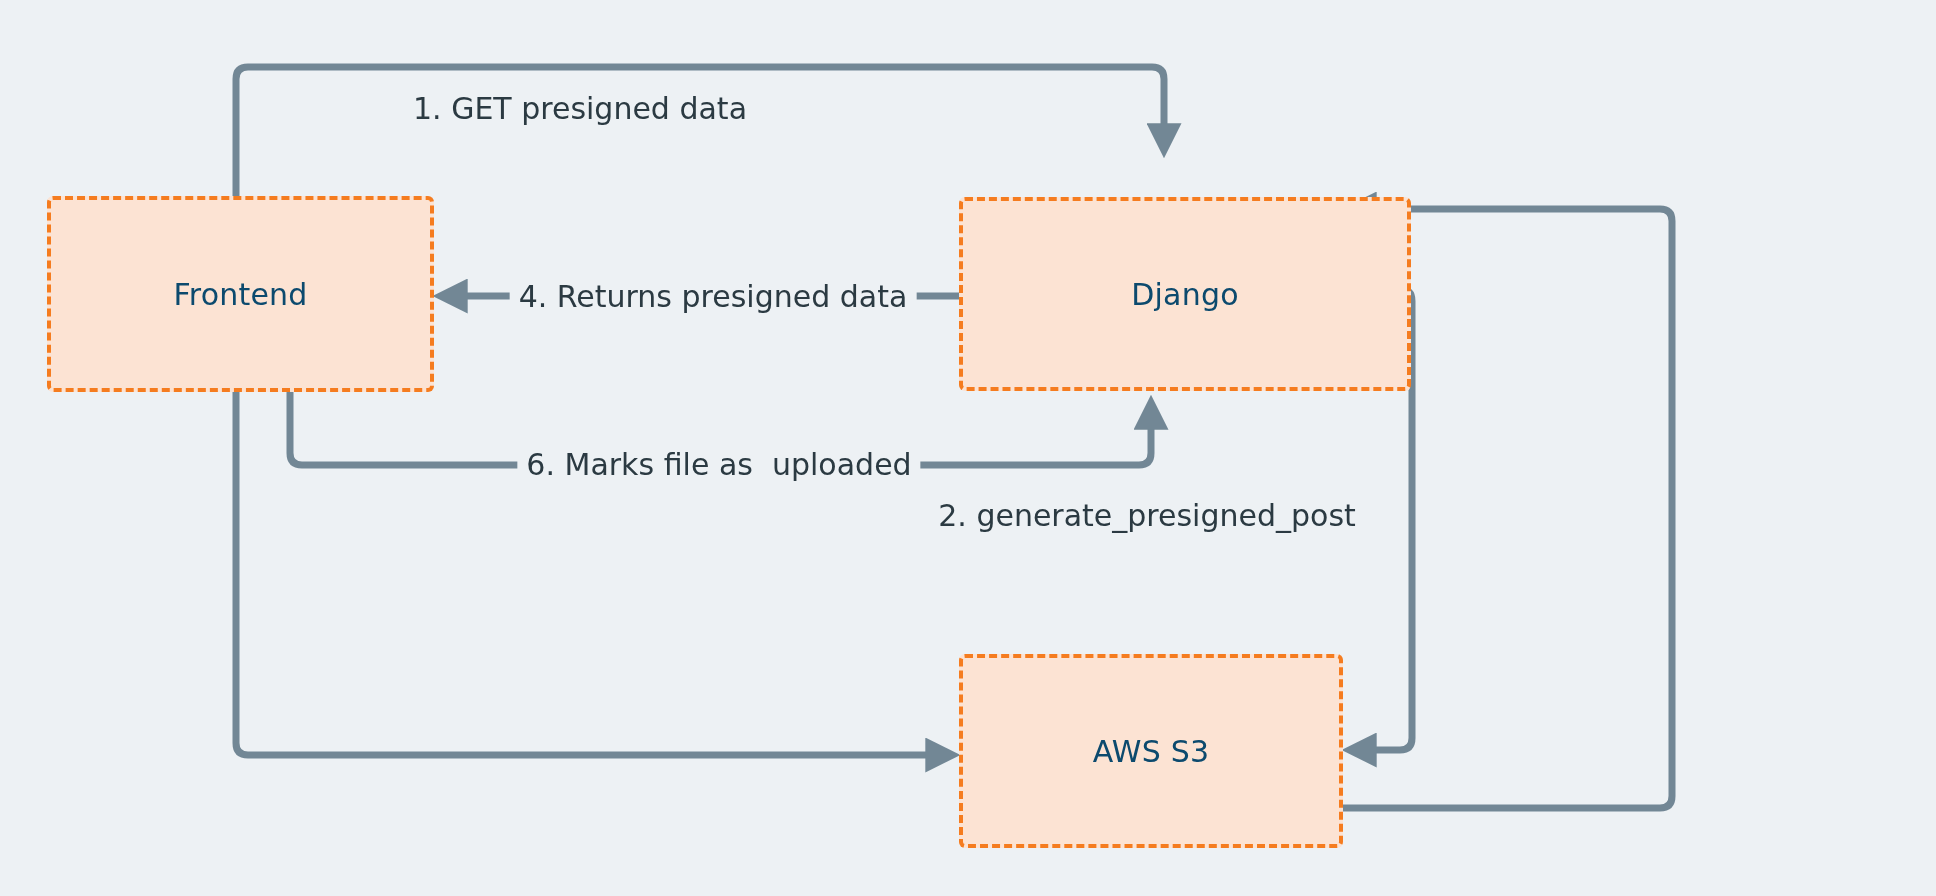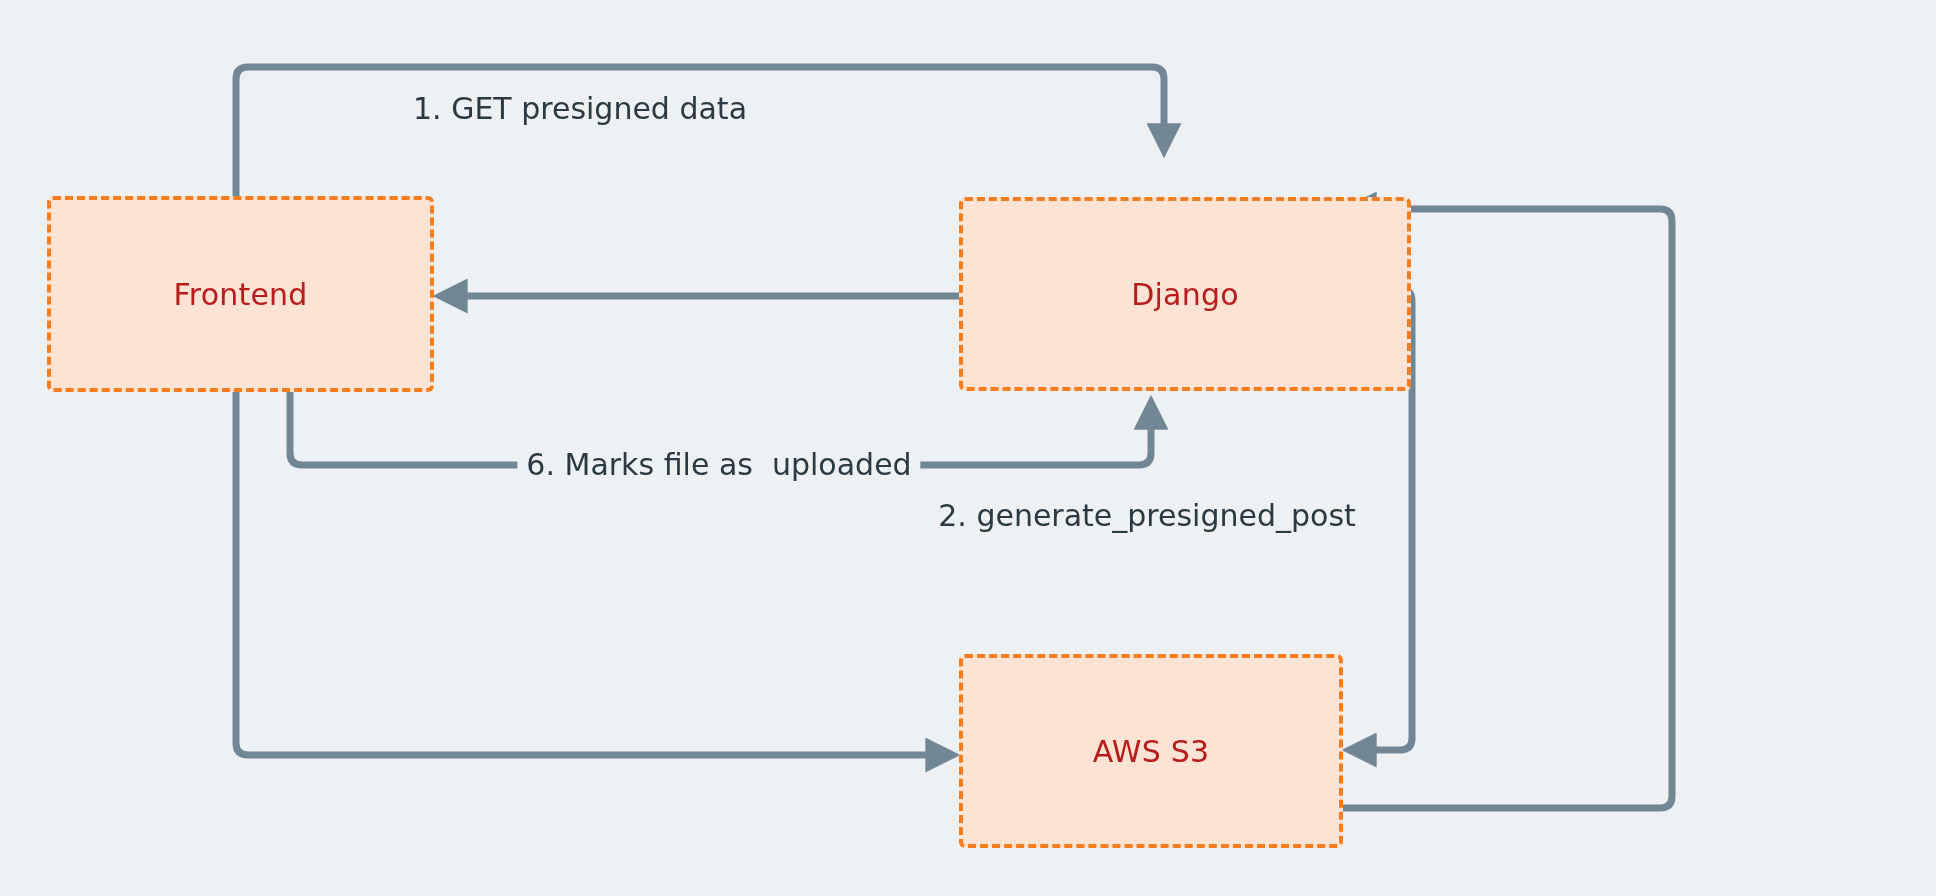--- a/index.html
+++ b/index.html
@@ -11,21 +11,21 @@
   }
   #canvas{position:relative;width:1936px;height:896px;}
   svg#wires{position:absolute;left:0;top:0;width:1936px;height:896px;}
   .node{
     position:absolute;
     box-sizing:border-box;
     display:flex;align-items:center;justify-content:center;
     background:#fce3d3;
     border:4px dashed #f57c1f;
     border-radius:6px;
-    color:#b91c1c;
+    color:#0c4a6e;
     font-size:30px;
     letter-spacing:.2px;
   }
   .edge-label{
     position:absolute;
     color:#2b3a42;
     font-size:30px;
     white-space:pre;
     line-height:1;
     transform:translate(-50%,-50%);
@@ -75,17 +75,18 @@
 
   <div class="node" style="left:959px;top:654px;width:384px;height:194px;">
     <span>AWS S3</span>
   </div>
 
   <div class="edge-label" style="left:580px;top:67px;margin-top:42px;">1. GET presigned data</div>
 
   <div class="edge-label nobg" style="left:1147px;top:516px;">2. generate_presigned_post</div>
 
 
+  <div class="edge-label" style="left:713px;top:297px;">4. Returns presigned data</div>
 
 
   <div class="edge-label" style="left:719px;top:465px;">6. Marks file as  uploaded</div>
 
 </div>
 
 </body></html>

